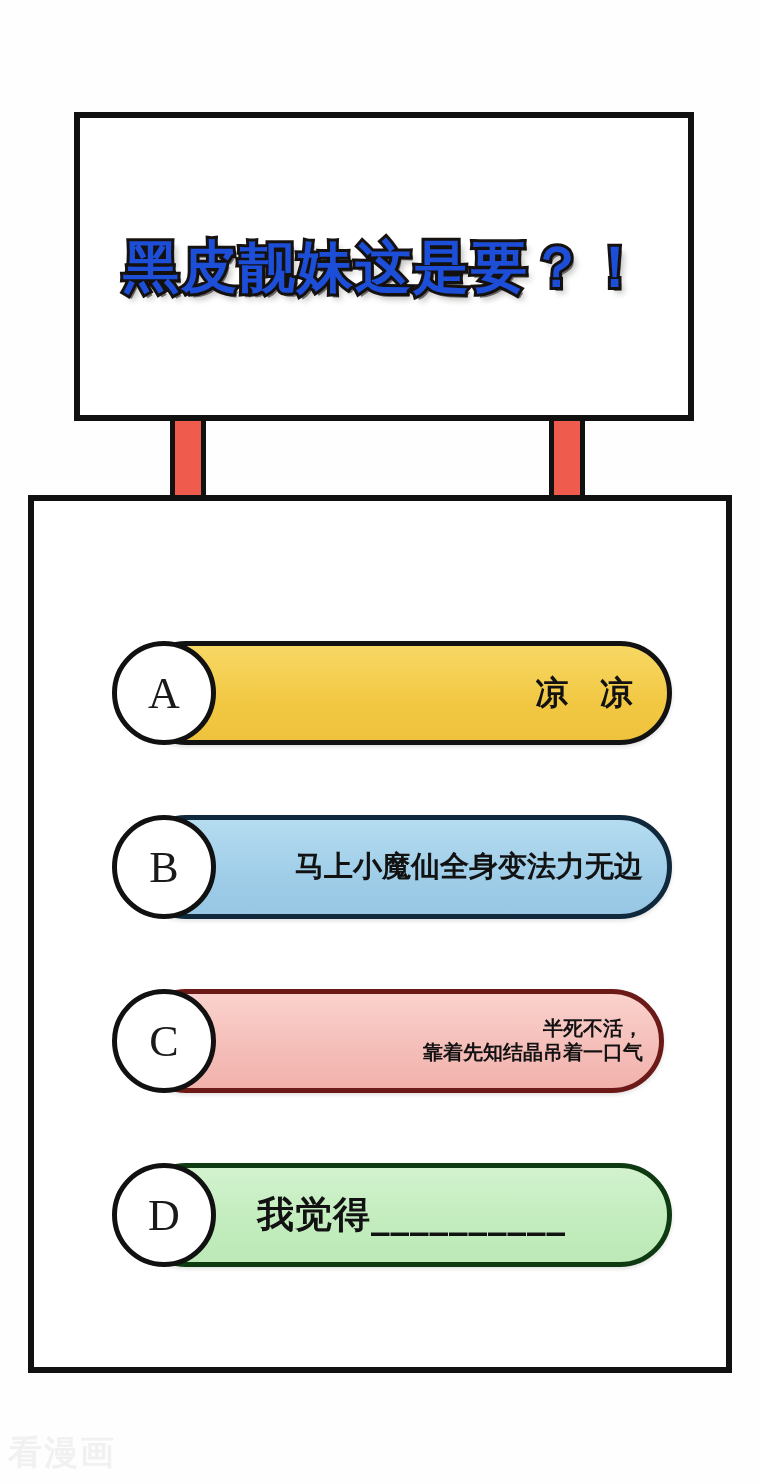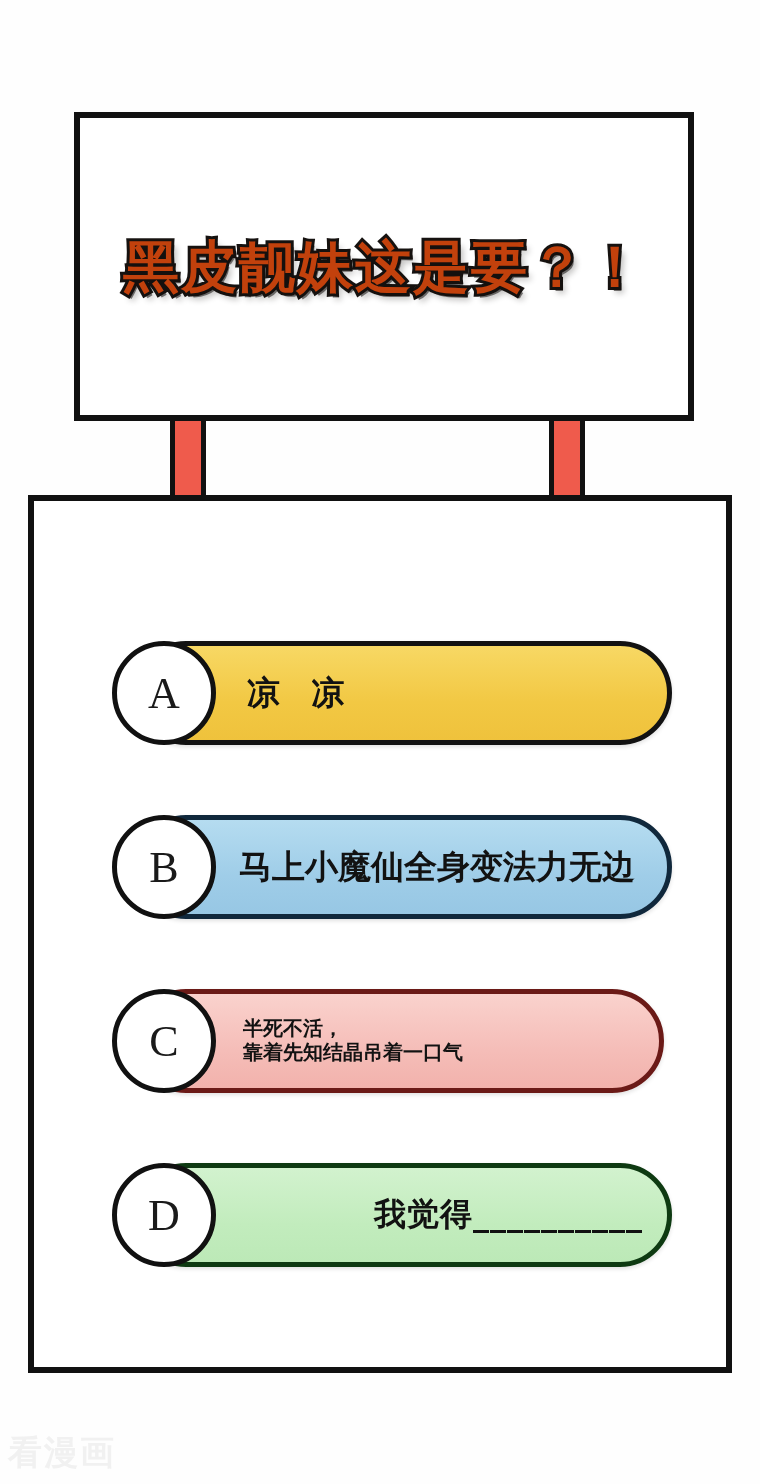--- a/index.html
+++ b/index.html
@@ -27,21 +27,21 @@
     background: #ffffff;
     border: 6px solid #111111;
     display: flex;
     align-items: center;
     justify-content: center;
   }
   #title-text {
     font-size: 56px;
     font-weight: bold;
     letter-spacing: 2px;
-    color: #c2410c;
+    color: #1d4ed8;
     -webkit-text-stroke: 6px #161210;
     paint-order: stroke fill;
     text-shadow:
        3px 4px 0 rgba(20,16,14,.55),
        5px 6px 6px rgba(20,16,14,.30);
     white-space: nowrap;
     line-height: 1.1;
     font-family: "DejaVu Sans", "Liberation Sans", sans-serif;
   }
 
@@ -96,21 +96,21 @@
     display: flex;
     align-items: center;
     box-shadow: 0 2px 4px rgba(0,0,0,.12);
   }
 
   .option-text {
     width: 100%;
     box-sizing: border-box;
     padding-left: 108px;
     padding-right: 24px;
-    text-align: left;
+    text-align: right;
     font-size: 33px;
     font-weight: bold;
     color: #121212;
     line-height: 1.22;
     white-space: pre-line;
     font-family: "DejaVu Sans", "Liberation Sans", sans-serif;
   }
 
   .option-badge {
     position: absolute;
@@ -131,23 +131,23 @@
     z-index: 3;
   }
 
   
   #pill-a { width: 538px; background: linear-gradient(180deg,#F7D864 0%, #F2C843 60%, #EFC23C 100%); border-color:#121212; }
   #pill-b { width: 538px; background: linear-gradient(180deg,#B5DCF0 0%, #9FCDE8 60%, #97C7E4 100%); border-color:#10283C; }
   #pill-c { width: 530px; background: linear-gradient(180deg,#FAD2CD 0%, #F5BDB8 60%, #F2B2AC 100%); border-color:#6B1A17; }
   #pill-d { width: 538px; background: linear-gradient(180deg,#D2F2CE 0%, #C2ECBD 60%, #BCE9B7 100%); border-color:#0E3A12; }
 
   #text-a { font-size: 33px; letter-spacing: 10px; }
-  #text-b { font-size: 33px; padding-left: 100px; letter-spacing: 0px; }
+  #text-b { font-size: 29px; padding-left: 100px; letter-spacing: 0px; }
   #text-c { font-size: 20px; padding-left: 104px; padding-right: 16px; line-height: 1.18; }
-  #text-d { font-size: 32px; padding-left: 118px; text-align: right; letter-spacing: 1px; }
+  #text-d { font-size: 37px; padding-left: 118px; text-align: left; letter-spacing: 1px; }
 
   
   #watermark {
     position: absolute;
     left: 8px;
     bottom: 8px;
     font-size: 34px;
     font-weight: bold;
     color: #f1f1f1;
     letter-spacing: 2px;

